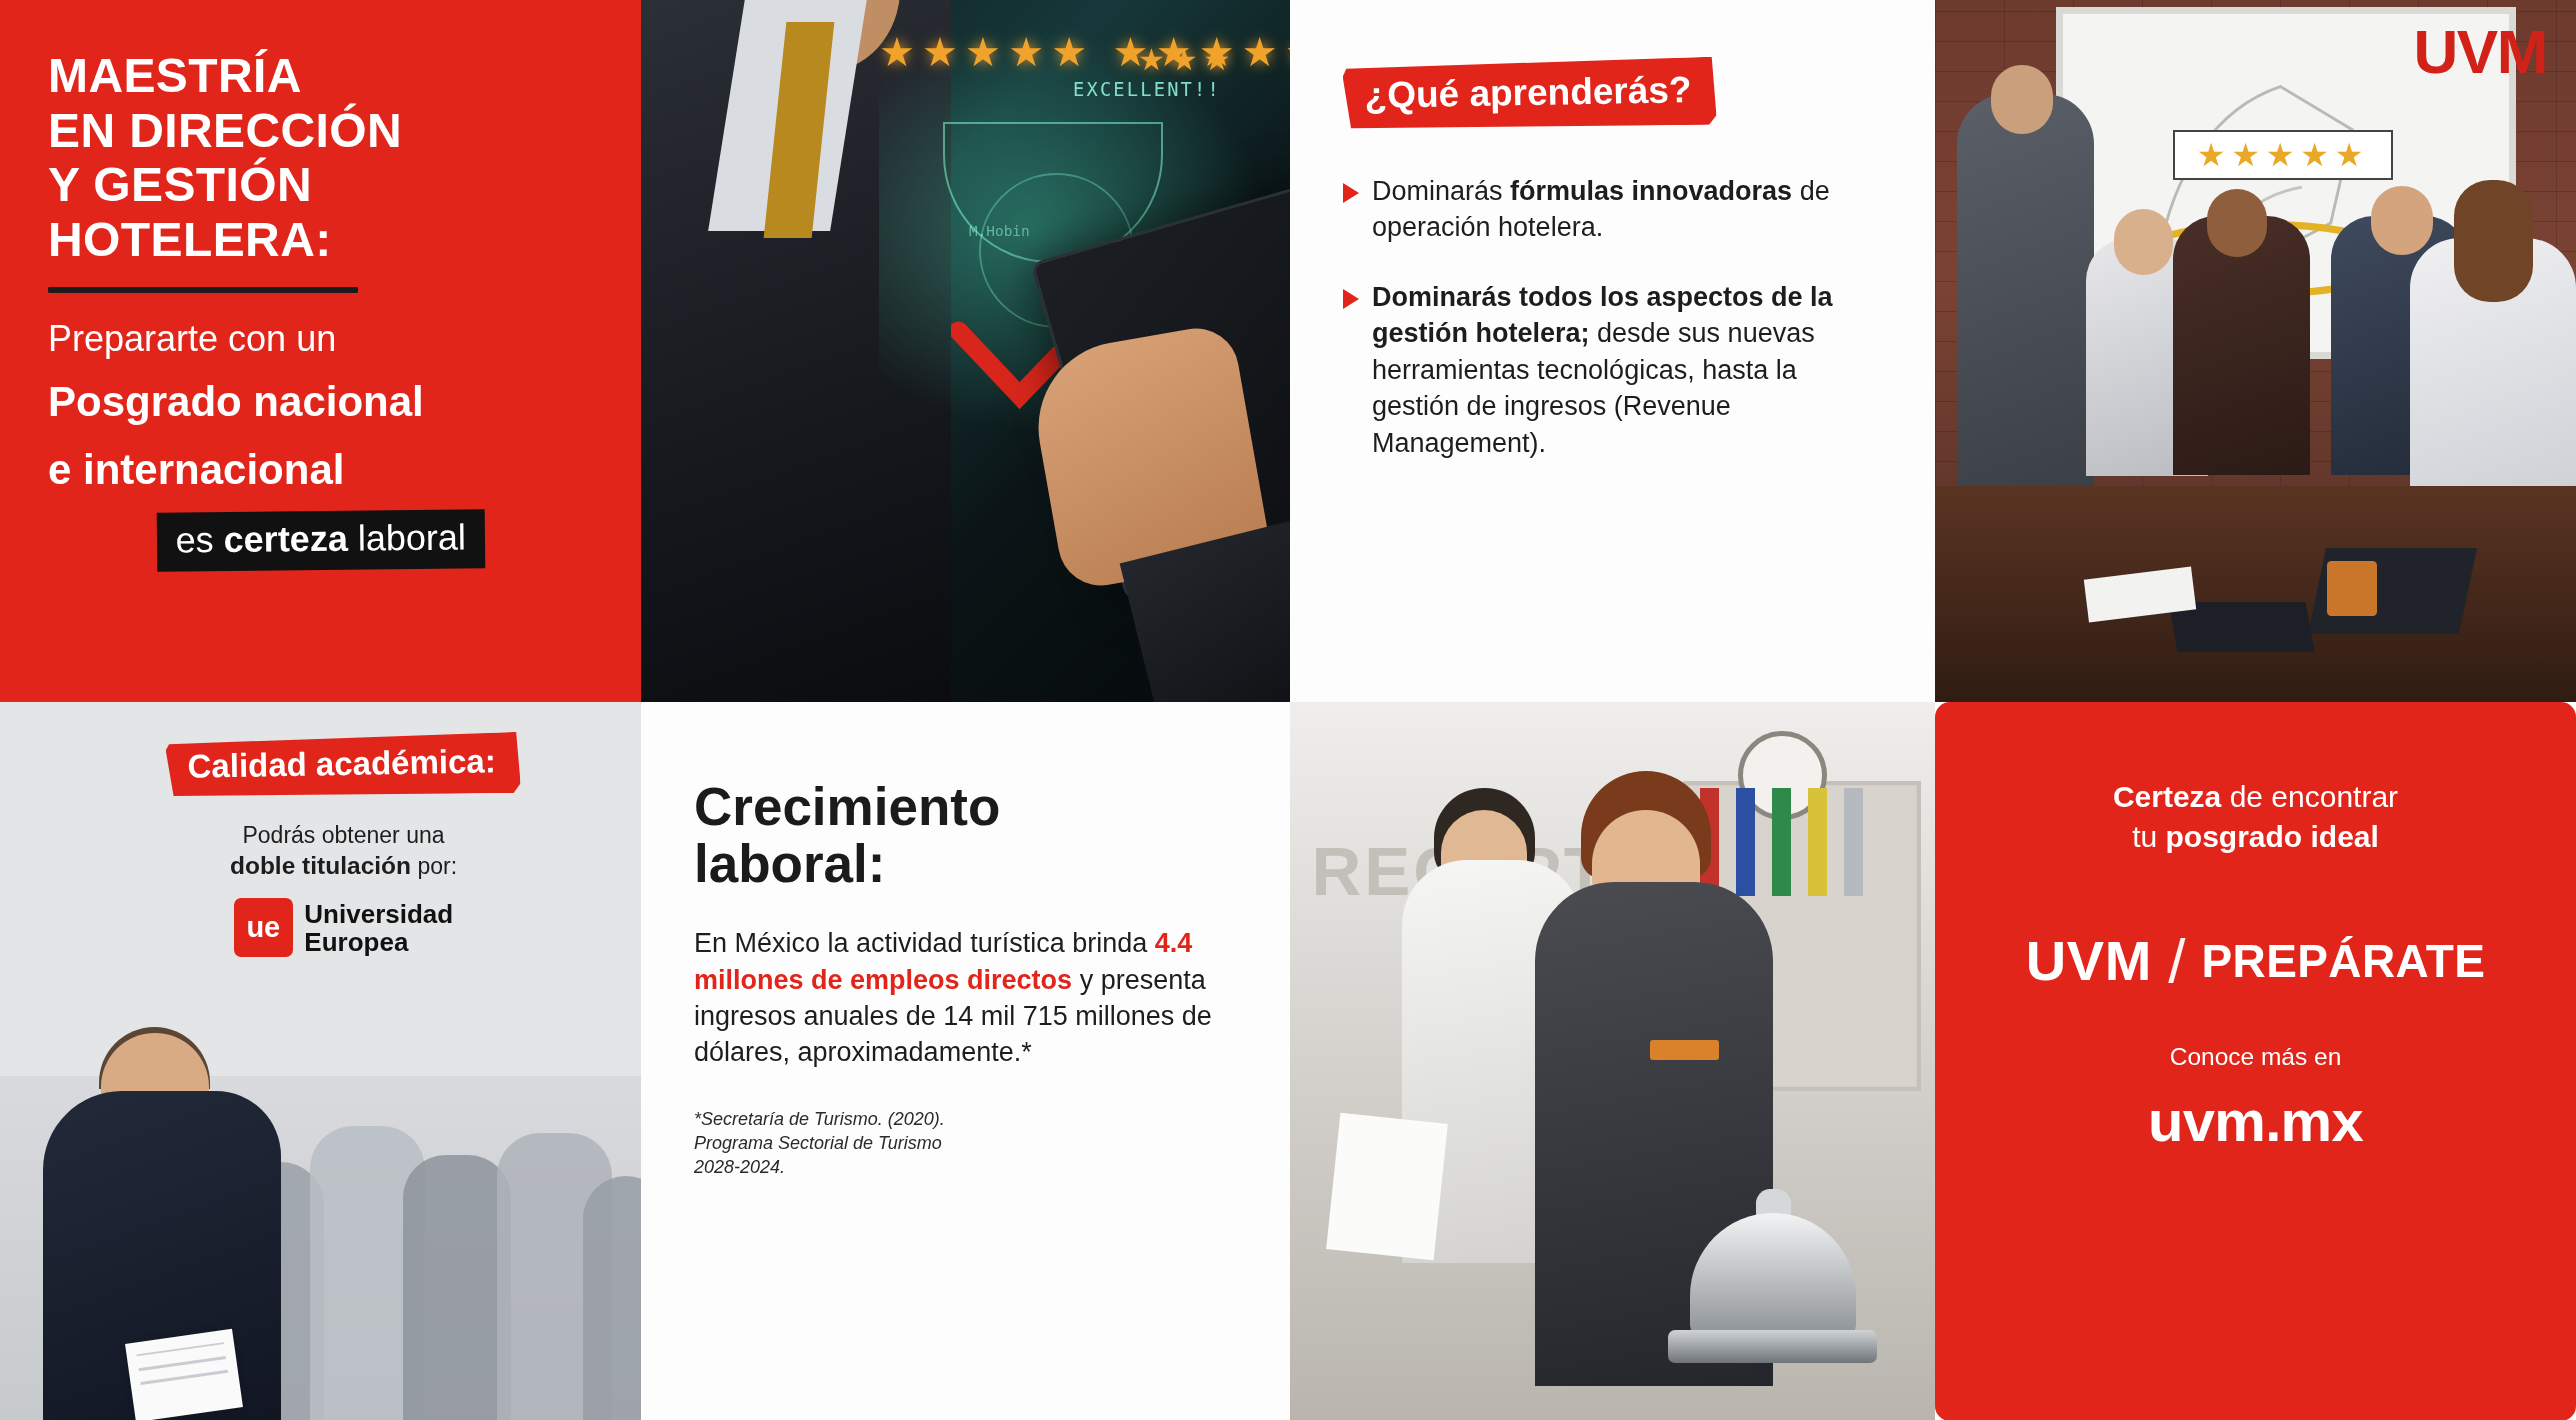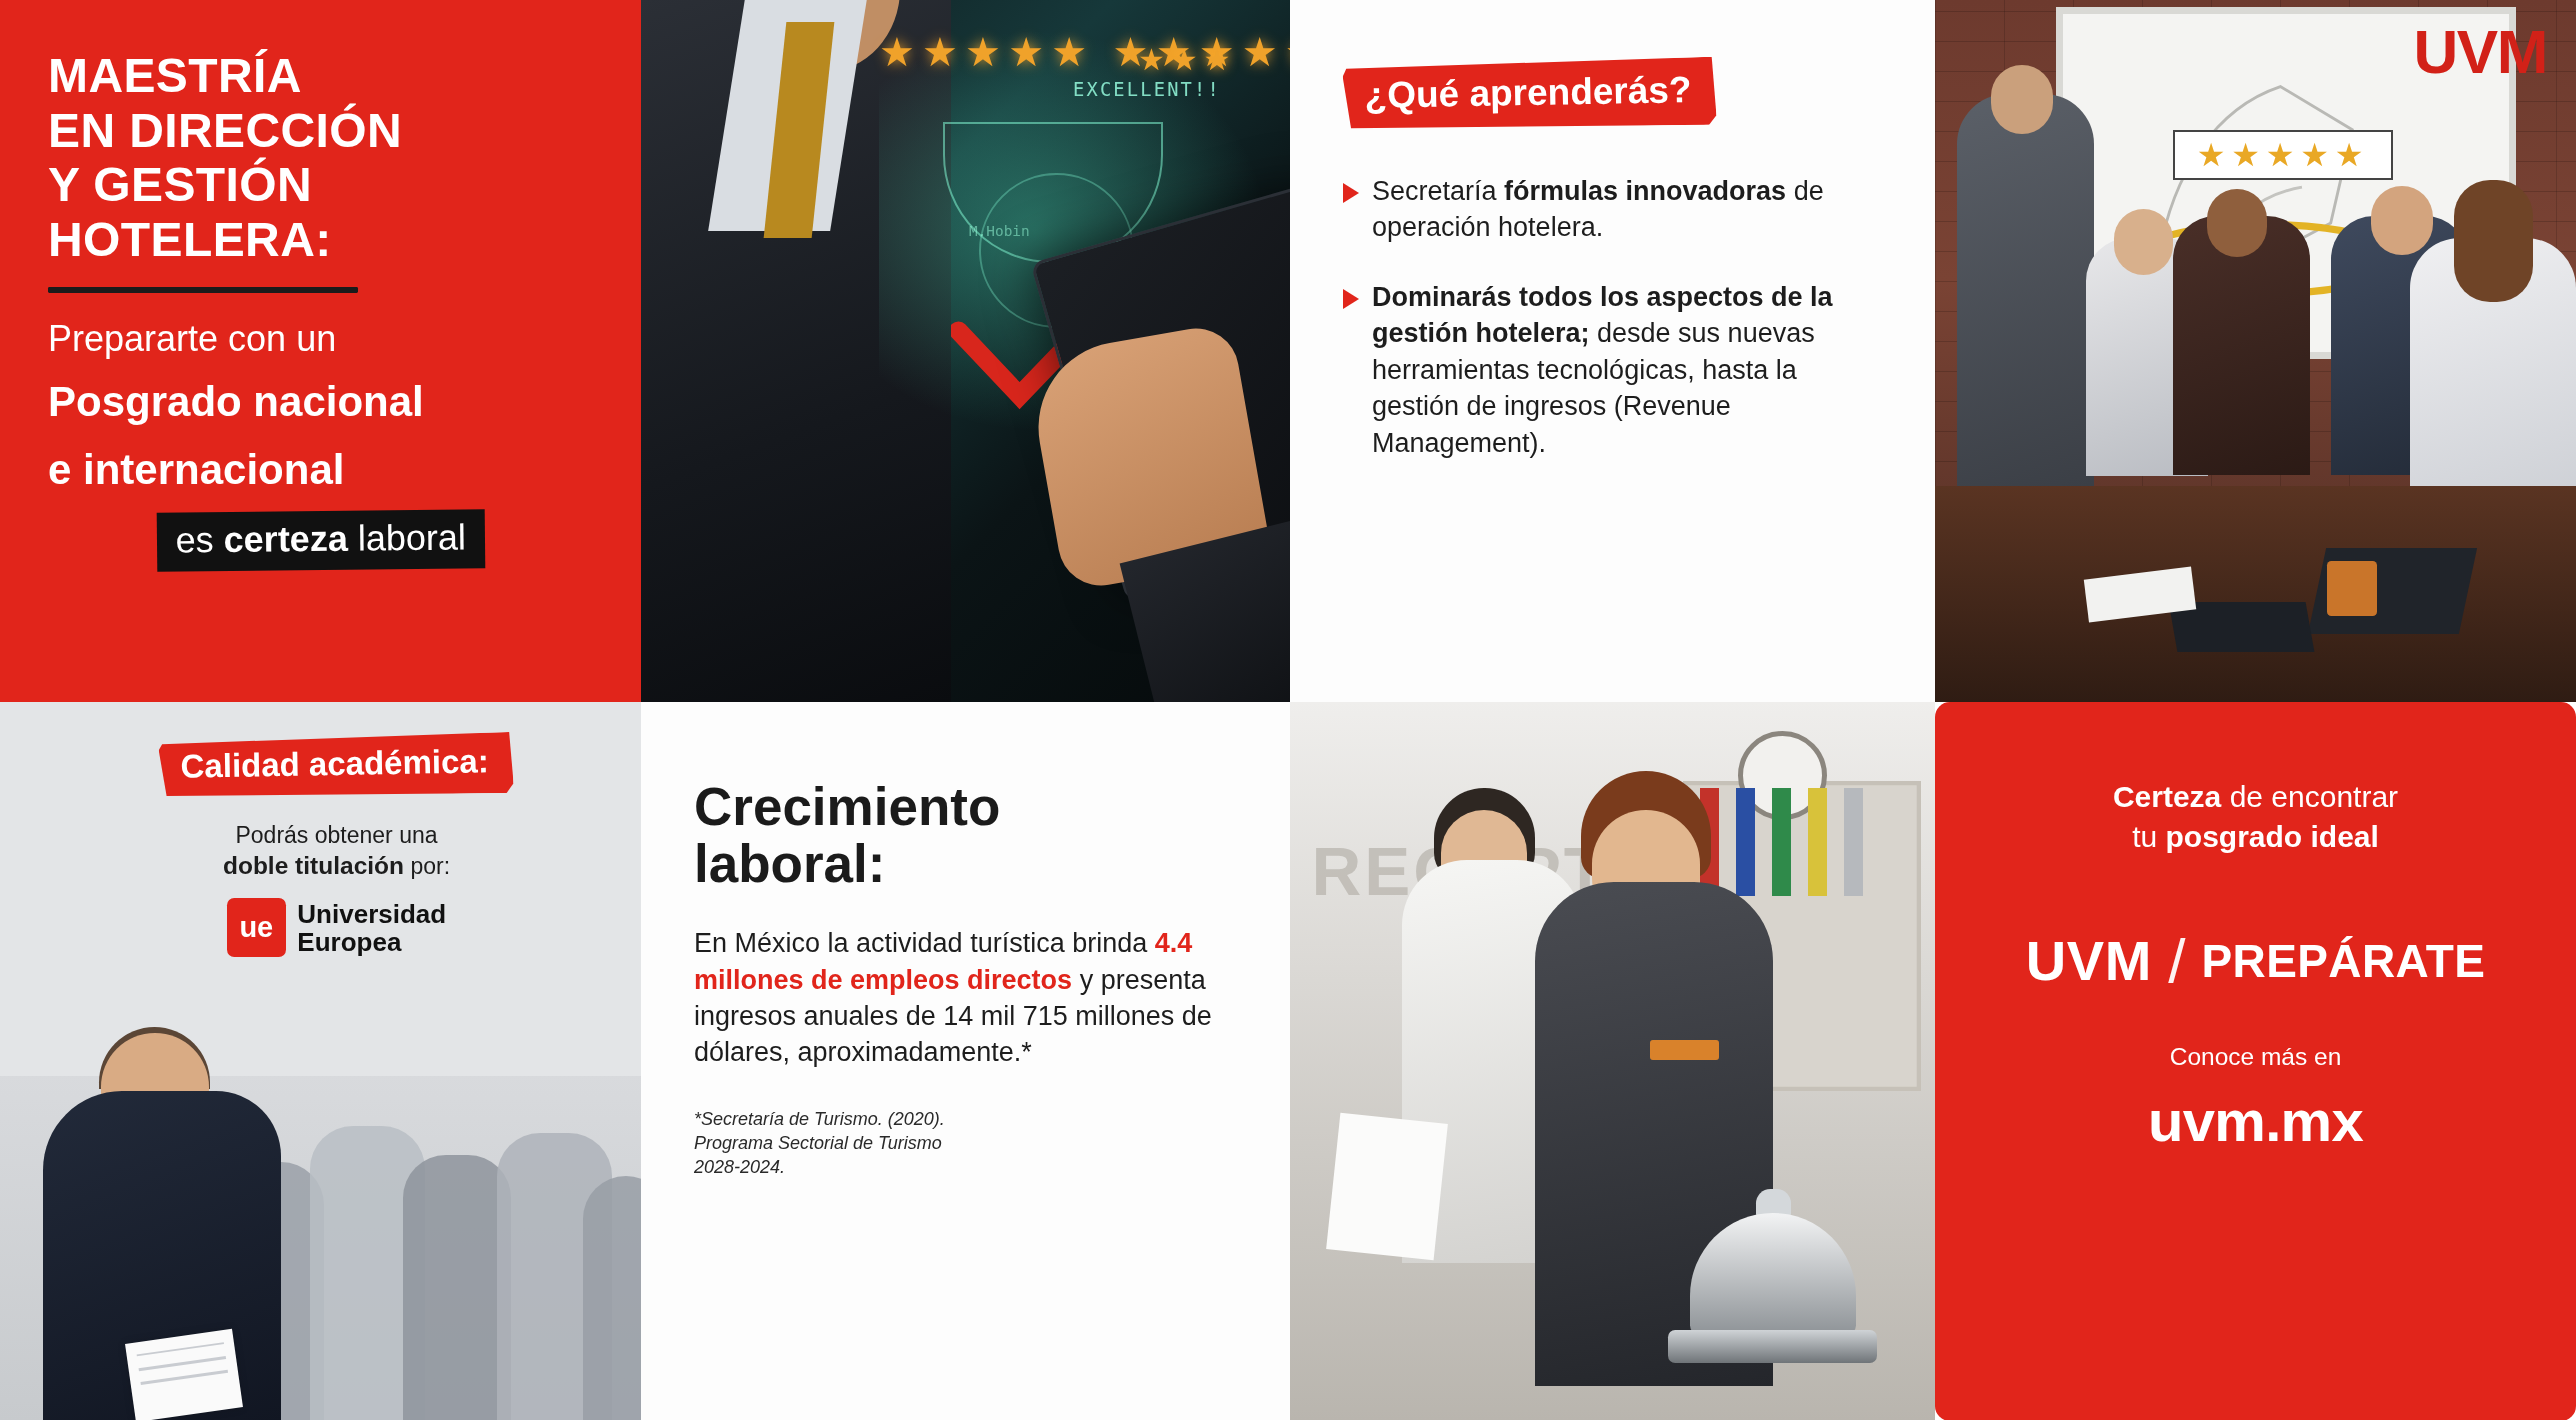--- a/index.html
+++ b/index.html
@@ -221,21 +221,21 @@
   .ph5 .sp-hair{
     position:absolute;left:99px;top:325px;width:111px;height:62px;background:#5b4636;border-radius:56px 56px 0 0;
   }
   .ph5 .sp-paper{
     position:absolute;left:130px;top:634px;width:108px;height:79px;background:#fafafa;transform:rotate(-8deg);
     box-shadow:0 0 8.6px rgba(0,0,0,.15);
   }
   .ph5 .sp-paper i{
     display:block;height:2.9px;background:#c9ccd1;margin:11.5px 10px;
   }
-  .p5-top{position:absolute;left:0;top:0;width:641px;padding:33px 0 0 16px;text-align:center;}
+  .p5-top{position:absolute;left:16px;top:0;width:641px;padding:33px 0 0 7px;text-align:center;}
   .brush-dark{
     display:inline-block;background:#e1251b;color:#fff;font-weight:bold;font-size:33px;
     padding:10px 24.5px 13px 21.6px;transform:rotate(-1deg);
     clip-path:polygon(1% 10%,99% 0%,100% 84%,98% 100%,2% 95%,0% 20%);
   }
   .p5-txt{margin-top:24.5px;font-size:23px;color:#1d1d1d;line-height:1.3;}
   .p5-txt b{font-weight:bold;font-size:24.5px;}
   .ue-logo{
     margin-top:16px;display:inline-flex;align-items:center;gap:11.5px;
   }
@@ -353,21 +353,21 @@
     </div>
   </div>
 
   <div class="cell p-white">
     <div class="p3-inner">
       <div class="brush">¿Qué aprenderás?</div>
       <div class="p3-list">
 
         <div class="p3-item">
           <div class="tri"></div>
-          <div class="p3-txt"><span>Secretaría </span><b>fórmulas innovadoras</b><span> de operación hotelera.</span></div>
+          <div class="p3-txt"><span>Dominarás </span><b>fórmulas innovadoras</b><span> de operación hotelera.</span></div>
         </div>
 
         <div class="p3-item">
           <div class="tri"></div>
           <div class="p3-txt"><b>Dominarás todos los aspectos de la gestión hotelera;</b><span> desde sus nuevas herramientas tecnológicas, hasta la gestión de ingresos (Revenue Management).</span></div>
         </div>
 
       </div>
     </div>
   </div>

